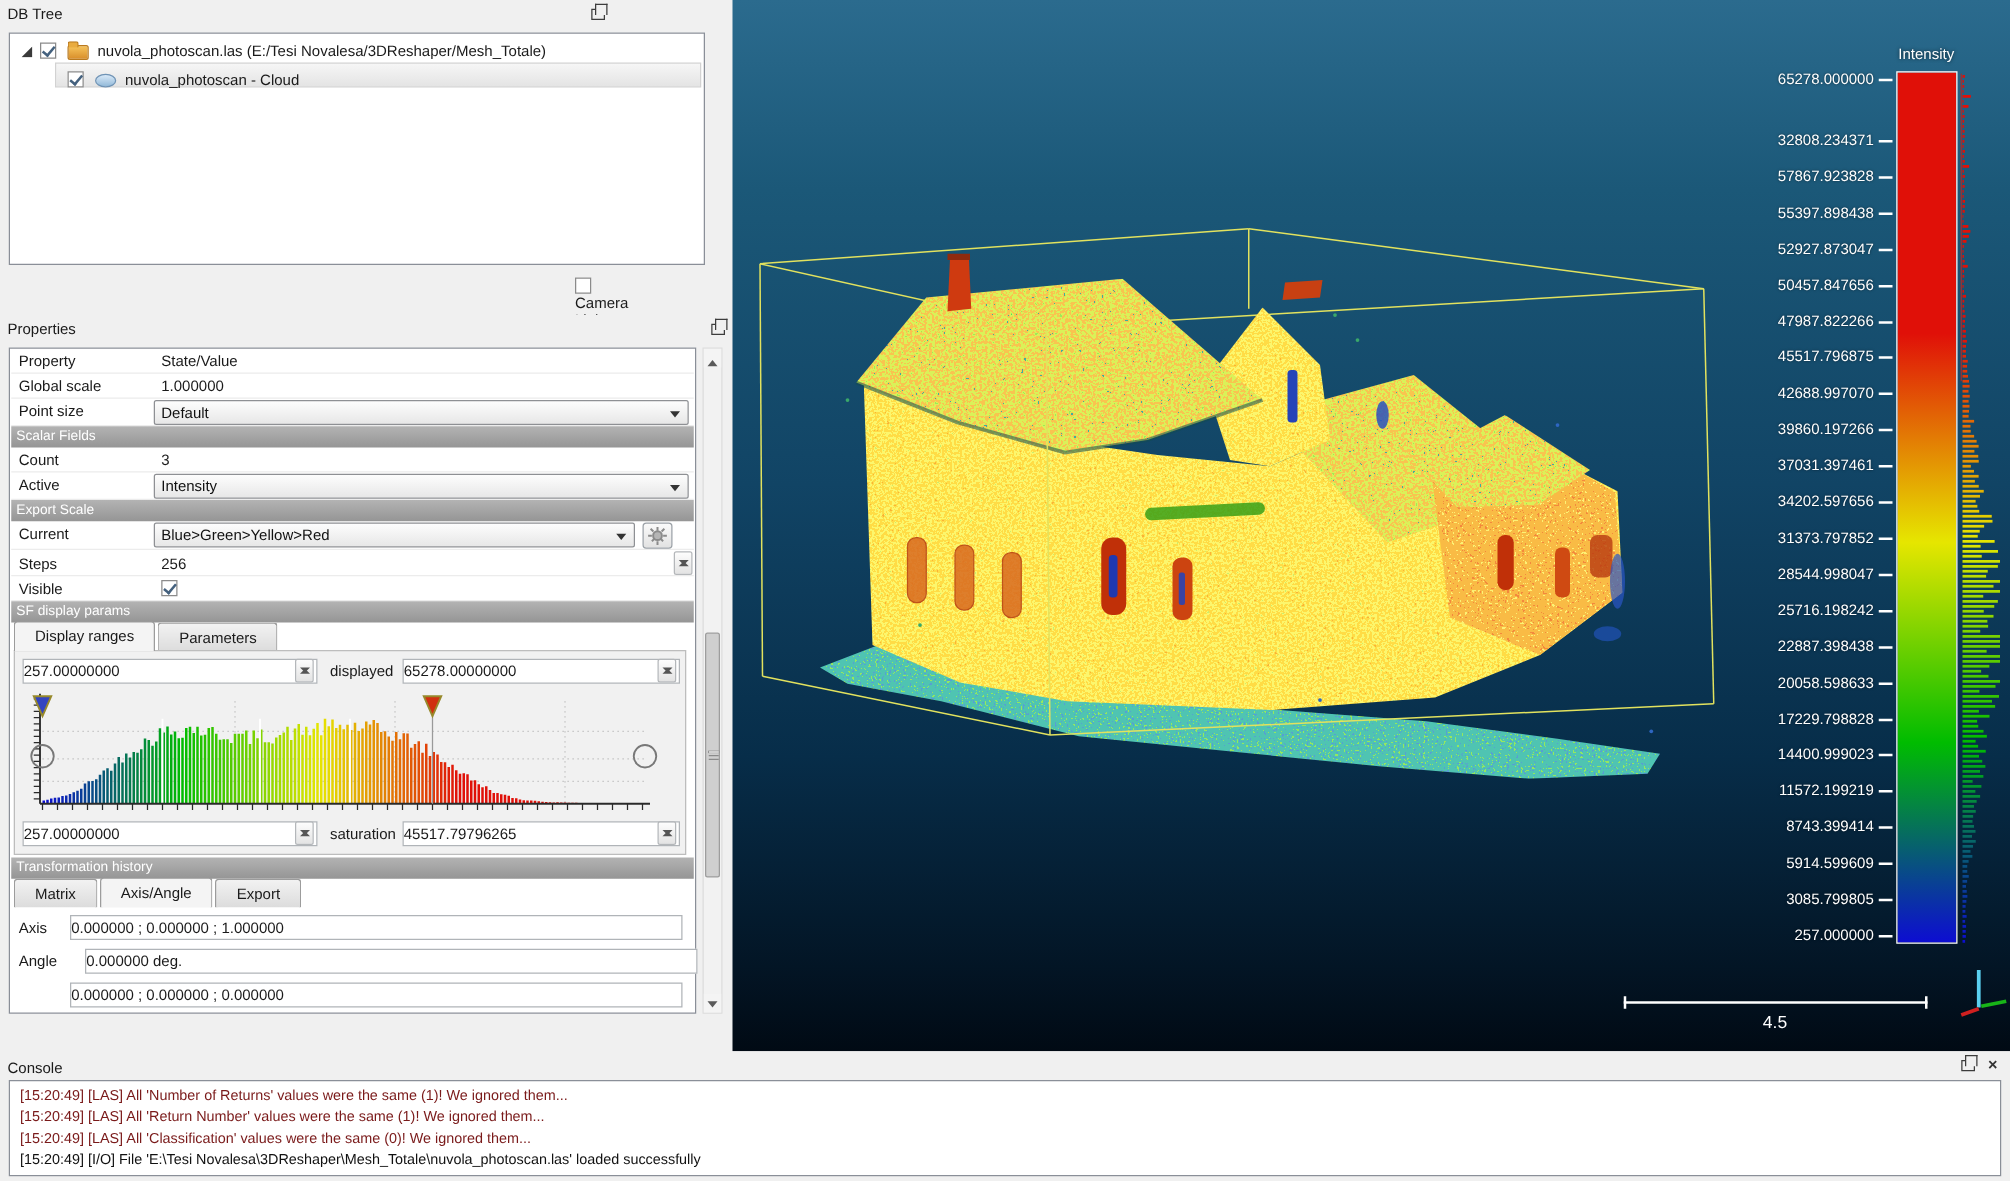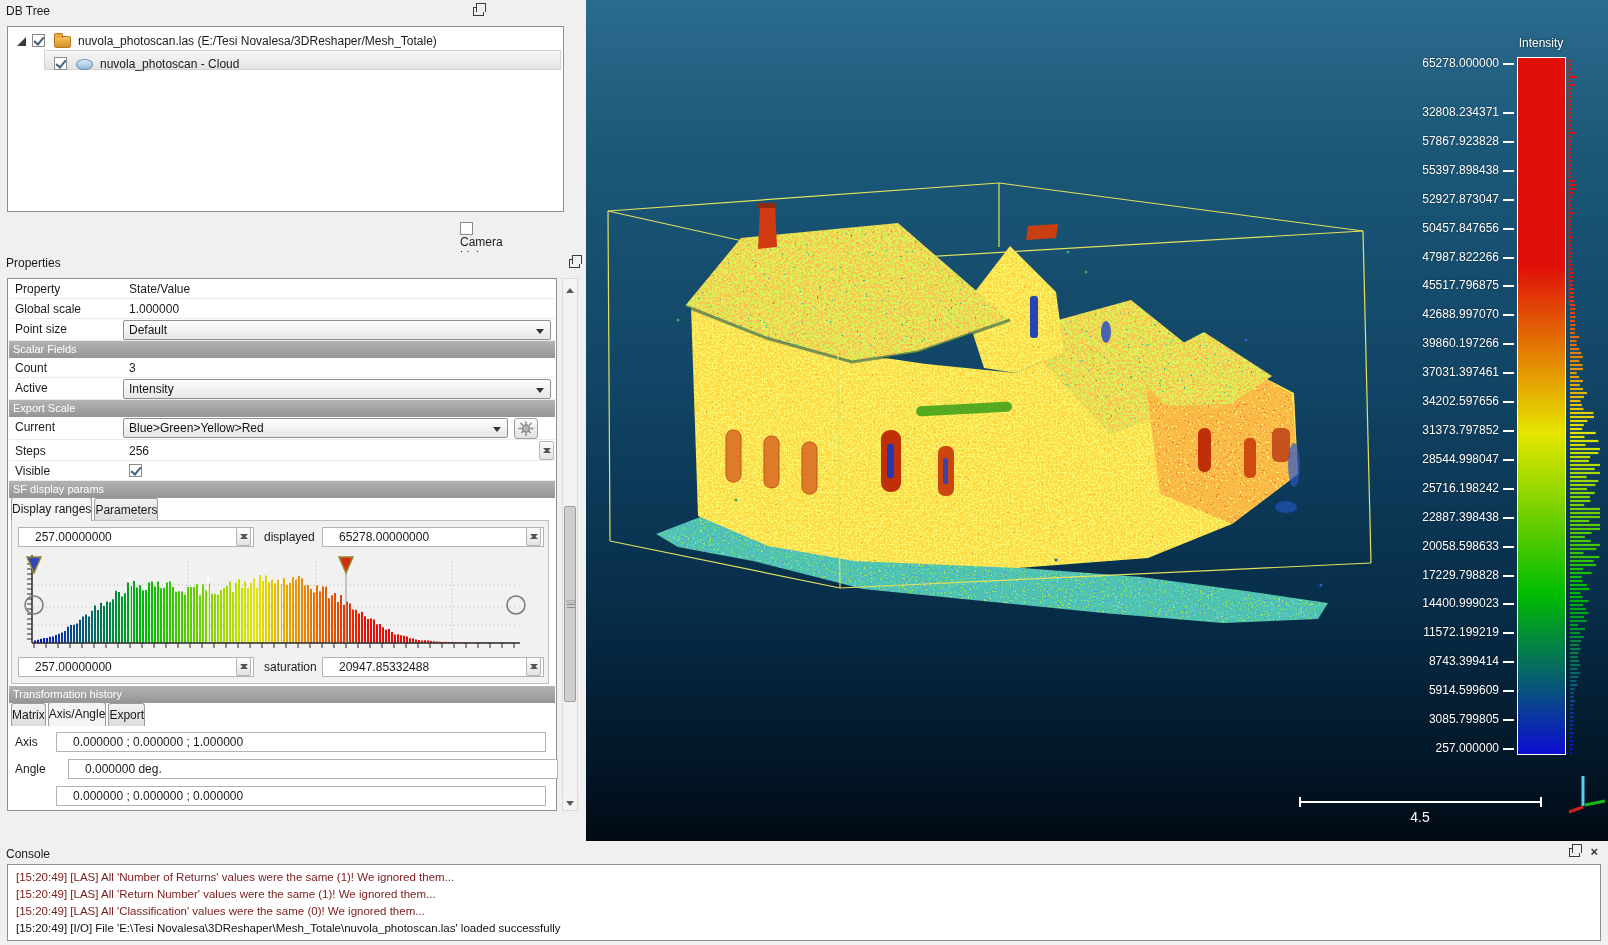--- a/index.html
+++ b/index.html
@@ -41,23 +41,23 @@
   .pcell2{position:absolute;left:120px;top:3px;}
   .sect{position:absolute;left:1px;right:1px;height:17px;background:linear-gradient(#b3b3b3,#959595);
        color:#fff;font-size:11px;line-height:17px;padding-left:4px;}
   .dd{position:absolute;height:20px;border:1px solid #8e9094;border-radius:2px;
        background:linear-gradient(#fdfdfd,#e7e7e7);font-size:12px;line-height:18px;padding-left:5px;color:#111;}
   .dd::after{content:"";position:absolute;right:6px;top:8px;border:4px solid transparent;border-top:5px solid #333;}
   .spin{position:absolute;width:15px;height:19px;border:1px solid #b4b7ba;border-radius:2px;
        background:linear-gradient(#fdfdfd,#e3e3e3);}
   .spin::before{content:"";position:absolute;left:3px;top:3px;border:4px solid transparent;border-bottom:4px solid #555;}
   .spin::after{content:"";position:absolute;left:3px;bottom:3px;border:4px solid transparent;border-top:4px solid #555;}
-  .inp{position:absolute;height:20px;background:#fff;border:1px solid #b0b4b8;font-size:12px;line-height:18px;padding-left:16px;white-space:nowrap;overflow:hidden;}
+  .inp{position:absolute;height:20px;background:#fff;border:1px solid #b0b4b8;font-size:12px;line-height:18px;padding-left:0;white-space:nowrap;overflow:hidden;}
   .tabbar{position:absolute;height:24px;}
-  .tab{display:inline-block;height:23px;padding:0 0;margin-right:2px;vertical-align:bottom;
+  .tab{display:inline-block;height:23px;padding:0 16px;margin-right:2px;vertical-align:bottom;
        background:linear-gradient(#f2f2f2,#dcdcdc);border:1px solid #9c9c9c;border-bottom:none;
        border-radius:3px 3px 0 0;font-size:12px;line-height:22px;}
   .tab.active{background:#f4f4f4;height:24px;position:relative;z-index:2;}
   .groupbox{position:absolute;border:1px solid #bdbdbd;background:#f1f1f1;}
   .small-label{position:absolute;font-size:12px;}
   .gear-btn{position:absolute;width:24px;height:21px;border:1px solid #9aa0a6;border-radius:3px;
        background:linear-gradient(#fafafa,#e2e2e2);}
   
   .sb{position:absolute;left:562px;top:278px;width:16px;height:532px;background:#f2f2f2;border:1px solid #dcdcdc;}
   .sb-btn{position:absolute;left:0;width:14px;height:15px;background:#f4f4f4;}
@@ -412,21 +412,21 @@
             <line x1="496" y1="92" x2="496" y2="97" stroke="#2a2a2a" stroke-width="1"></line>
             <circle cx="16" cy="54" r="9" fill="none" stroke="#787878" stroke-width="1.5"></circle>
             <circle cx="498" cy="54" r="9" fill="none" stroke="#787878" stroke-width="1.5"></circle>
             <line x1="328" y1="22" x2="328" y2="92" stroke="#9a9a9a" stroke-width="1"></line>
             <polygon points="321,6 335,6 328,22" fill="#d03010" stroke="#97892b" stroke-width="1.5"></polygon>
             <polygon points="9,6 23,6 16,22" fill="#3344c0" stroke="#97892b" stroke-width="1.5"></polygon>
           </svg>
         <div class="inp" style="left:6px;top:136px;width:236px;">257.00000000</div>
         <div class="spin" style="left:224px;top:136px;"></div>
         <span class="small-label" style="left:252px;top:139px;">saturation</span>
-        <div class="inp" style="left:310px;top:136px;width:222px;">20947.85332488</div>
+        <div class="inp" style="left:310px;top:136px;width:222px;">45517.79796265</div>
         <div class="spin" style="left:514px;top:136px;"></div>
       </div>
 
       <div class="sect" style="top:407px;">Transformation history</div>
       <div class="tabbar" style="left:3px;top:423px;" id="tr-tabs"><span class="tab">Matrix</span><span class="tab active">Axis/Angle</span><span class="tab">Export</span></div>
 
       <div class="prow" style="top:450px;height:26px;border-bottom:none;">
         <span class="pcell1" style="top:6px;">Axis</span>
       </div>
       <div class="inp" style="left:48px;top:453px;width:490px;">0.000000 ; 0.000000 ; 1.000000</div>

